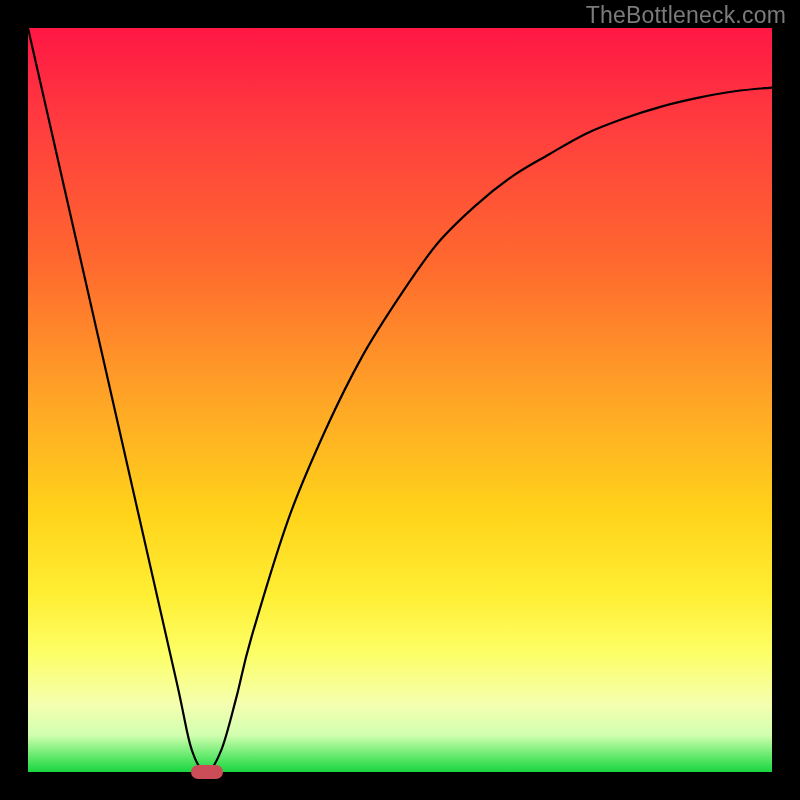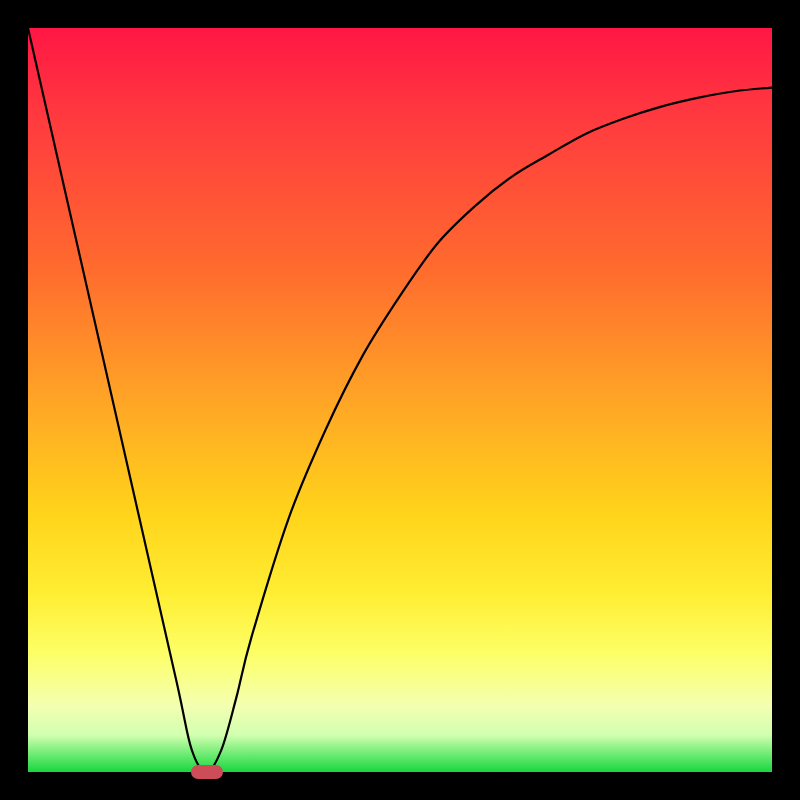--- a/index.html
+++ b/index.html
@@ -65,13 +65,14 @@
 </head>
 <body>
 
 <div class="frame">
   <div class="plot-area">
     <svg class="curve" viewBox="0 0 744 744" preserveAspectRatio="none">
       <path id="curve-path" d="M 0 0 C 6.2 27.27999999999999, 24.800000000000004 109.11999999999995, 37.2 163.67999999999995 C 49.6 218.23999999999995, 62.00000000000001 272.79999999999995, 74.4 327.35999999999996 C 86.80000000000001 381.91999999999996, 99.19999999999999 436.47999999999996, 111.6 491.03999999999996 C 124 545.6, 140.12 616.28, 148.8 654.72 C 157.48000000000002 693.1600000000001, 158.72 706.8, 163.68 721.68 C 168.64000000000001 736.56, 173.6 744, 178.56 744 C 183.52 744, 188.48 734.0799999999999, 193.44 721.68 C 198.4 709.28, 203.36 688.2, 208.32000000000002 669.6 C 213.28000000000003 651, 214.51999999999998 639.84, 223.2 610.08 C 231.88 580.32, 247.99999999999997 525.76, 260.4 491.03999999999996 C 272.79999999999995 456.31999999999994, 285.20000000000005 429.03999999999996, 297.6 401.76 C 310 374.48, 322.40000000000003 349.67999999999995, 334.8 327.35999999999996 C 347.2 305.03999999999996, 359.6 286.43999999999994, 372 267.84 C 384.4 249.23999999999998, 396.80000000000007 230.64, 409.20000000000005 215.76 C 421.6 200.88, 434 189.71999999999994, 446.4 178.55999999999995 C 458.79999999999995 167.39999999999995, 471.20000000000005 157.47999999999993, 483.6 148.79999999999995 C 496 140.11999999999998, 508.4 133.672, 520.8 126.48000000000002 C 533.1999999999999 119.28800000000003, 545.6 111.60000000000002, 558 105.64800000000002 C 570.4 99.69600000000003, 582.8000000000001 95.23200000000003, 595.2 90.76800000000003 C 607.6 86.30400000000003, 620 82.33600000000003, 632.4 78.86400000000003 C 644.8 75.39200000000004, 657.2 72.54000000000003, 669.6 69.93600000000004 C 682 67.33200000000004, 694.4 64.97600000000001, 706.8 63.24000000000001 C 719.1999999999999 61.504, 737.8 60.139999999999986, 744 59.51999999999998" fill="none" stroke="#000" stroke-width="2.2" stroke-linejoin="round" stroke-linecap="round"></path>
     </svg>
     <div class="marker" id="min-marker" style="left: 162.56px; top: 737px; width: 32px; height: 14px; background: rgb(204, 77, 87);"></div>
   </div>
+  <div class="watermark">TheBottleneck.com</div>
 </div>
 
 </body></html>

